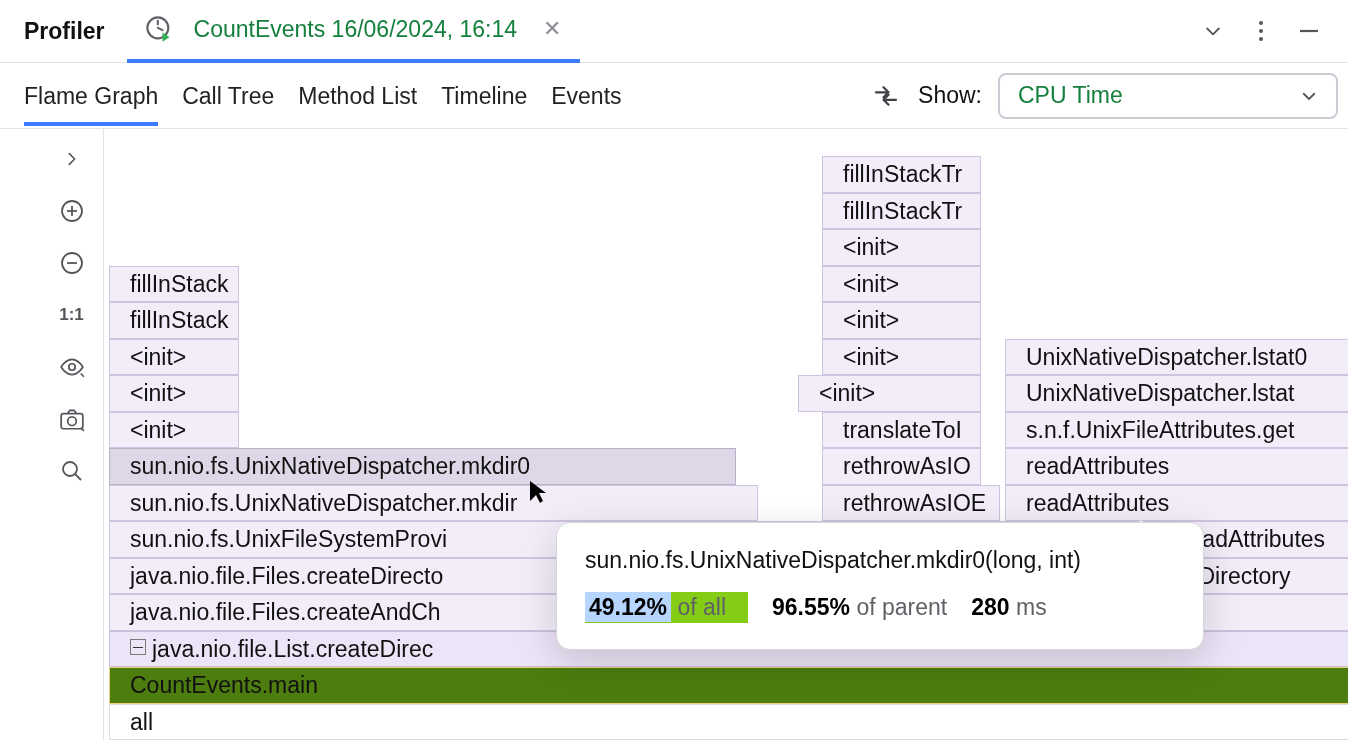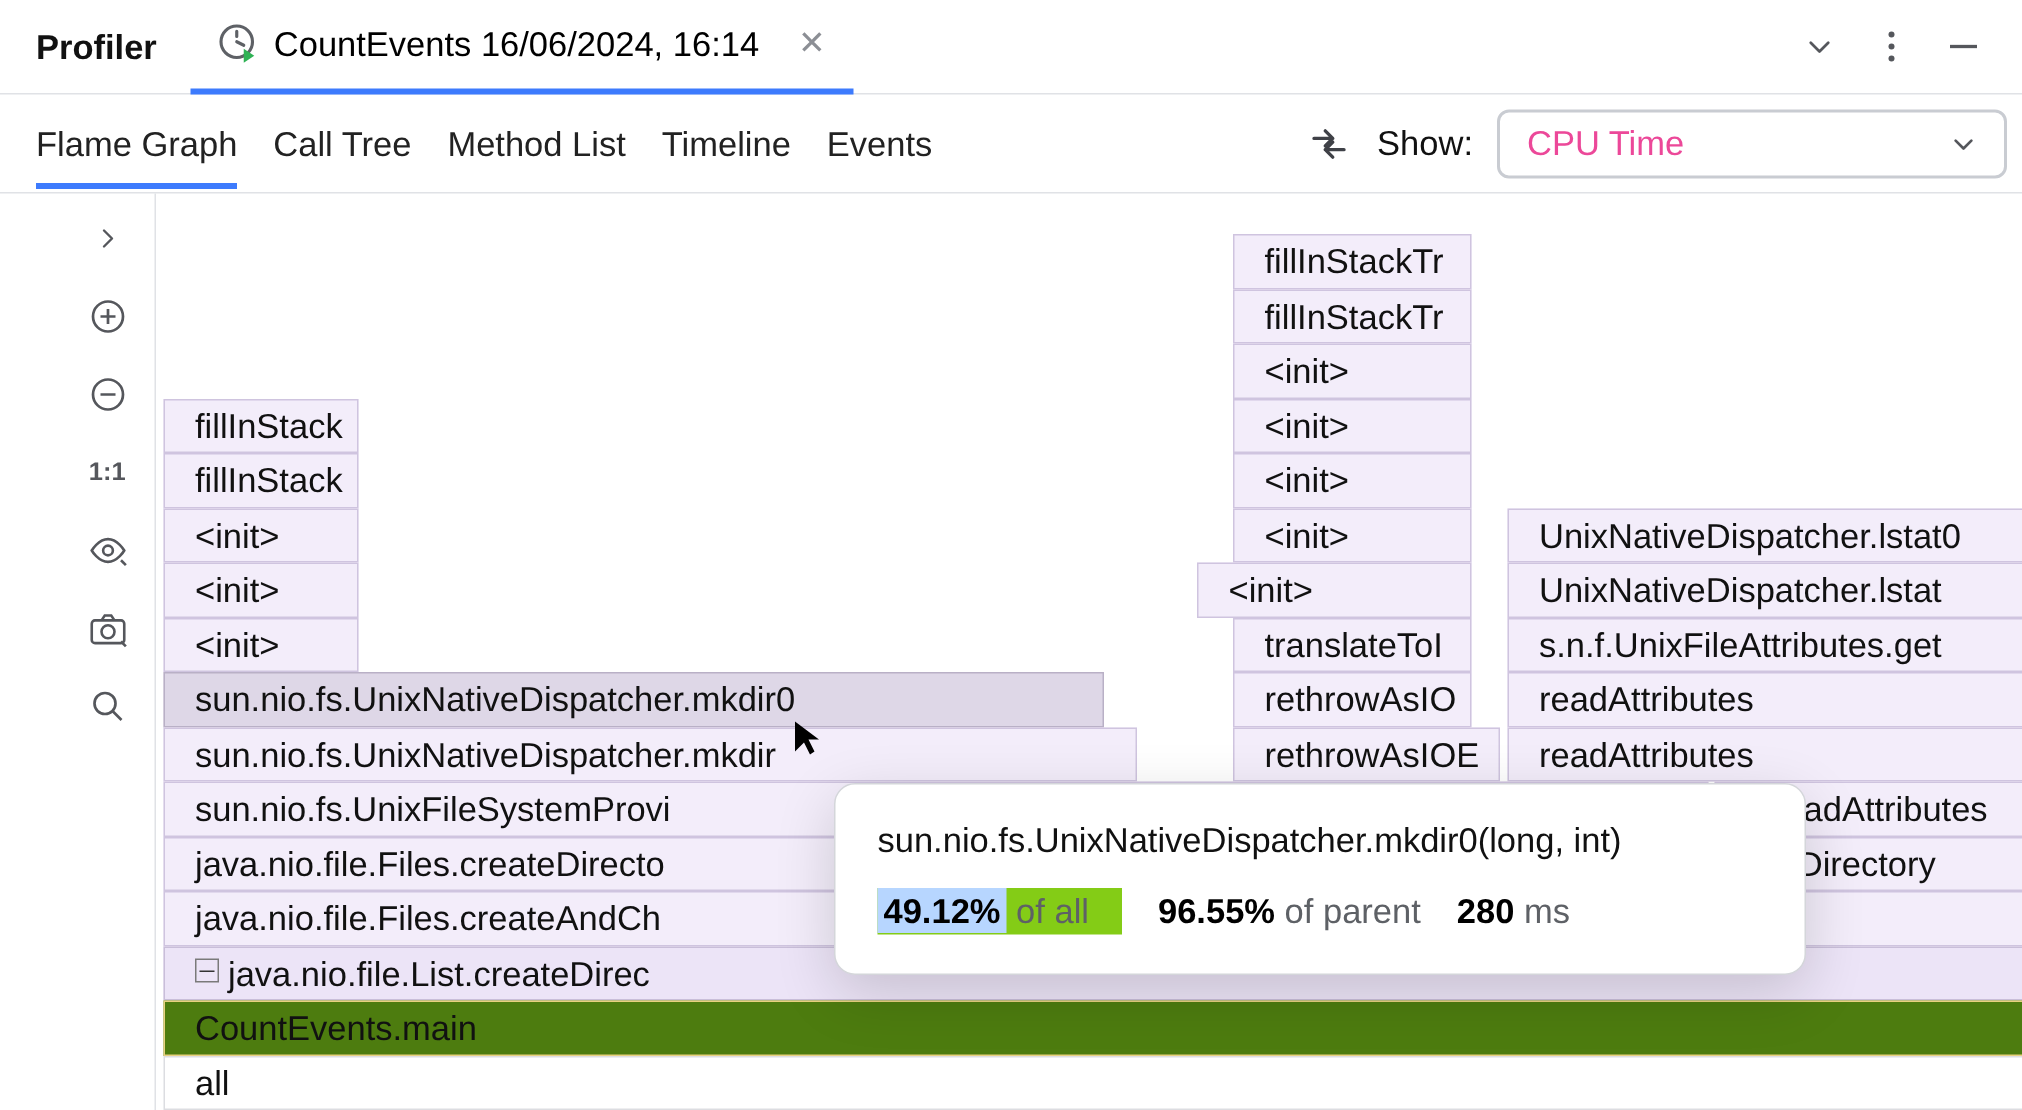--- a/index.html
+++ b/index.html
@@ -3,33 +3,33 @@
 <meta charset="utf-8">
 <style>
   * { box-sizing: border-box; margin: 0; padding: 0; }
   html, body { width: 1348px; height: 740px; font-family: -apple-system, "Segoe UI", Arial, sans-serif; background: #fff; overflow: hidden; }
 
   
   .topbar { height: 63px; display: flex; align-items: center; border-bottom: 1px solid #e0e2e6; }
   .topbar-title { font-size: 23px; font-weight: 700; padding: 0 22px 0 24px; color: #111; }
   .run-tab { height: 63px; display: flex; align-items: center; gap: 10px; padding: 0 18px; border-bottom: 4px solid #3d7bfd; position: relative; }
   .run-tab .runicon { width: 28px; height: 28px; display: inline-flex; align-items: center; justify-content: center; }
-  .run-tab-label { font-size: 23px; color: #000000; }
+  .run-tab-label { font-size: 23px; color: #15803d; margin-left: 11px; }
   .close-x { margin-left: 16px; font-size: 22px; color: #8c8f95; cursor: pointer; }
   .topbar-right { margin-left: auto; display:flex; align-items:center; gap: 26px; padding-right: 28px; }
   .topbar-right .ico { width: 22px; height: 22px; color:#55575c; cursor:pointer; display:inline-flex; align-items:center; justify-content:center; }
 
   
   .subbar { height: 66px; display: flex; align-items: center; border-bottom: 1px solid #e0e2e6; padding-left: 24px; gap: 24px; }
   .subtab { font-size: 23px; color: #222; padding: 18px 0 16px 0; cursor:pointer; }
   .subtab.active { border-bottom: 4px solid #3d7bfd; padding-bottom: 12px; }
   .subbar-right { margin-left: auto; display:flex; align-items:center; gap: 16px; padding-right: 10px; }
   .swap-icn { width:32px; height:32px; color:#3f4147; display:inline-flex; align-items:center; justify-content:center; cursor:pointer; }
   .show-label { font-size: 23px; color:#111; }
-  .show-select { width: 340px; height: 46px; border: 2px solid #c9ccd2; border-radius: 8px; display:flex; align-items:center; padding: 0 18px; cursor:pointer; justify-content:space-between; font-size:23px; color:#ec4899; }
+  .show-select { width: 340px; height: 46px; border: 2px solid #c9ccd2; border-radius: 8px; display:flex; align-items:center; padding: 0 18px; cursor:pointer; justify-content:space-between; font-size:23px; color:#15803d; }
 
   
   .body { display:flex; height: calc(740px - 63px - 66px); }
   .leftrail { width: 64px; border-right: 1px solid #e0e2e6; display:flex; flex-direction:column; align-items:center; padding-top: 16px; gap: 24px; margin-left: 40px; }
   .leftrail .rico { width: 28px; height: 28px; color:#55575c; cursor:pointer; display:inline-flex; align-items:center; justify-content:center; font-size:17px; font-weight:600; }
 
   .flame-area { flex:1; position:relative; }
 
   
   .flame { position:absolute; left:0; right:0; bottom:0; }

